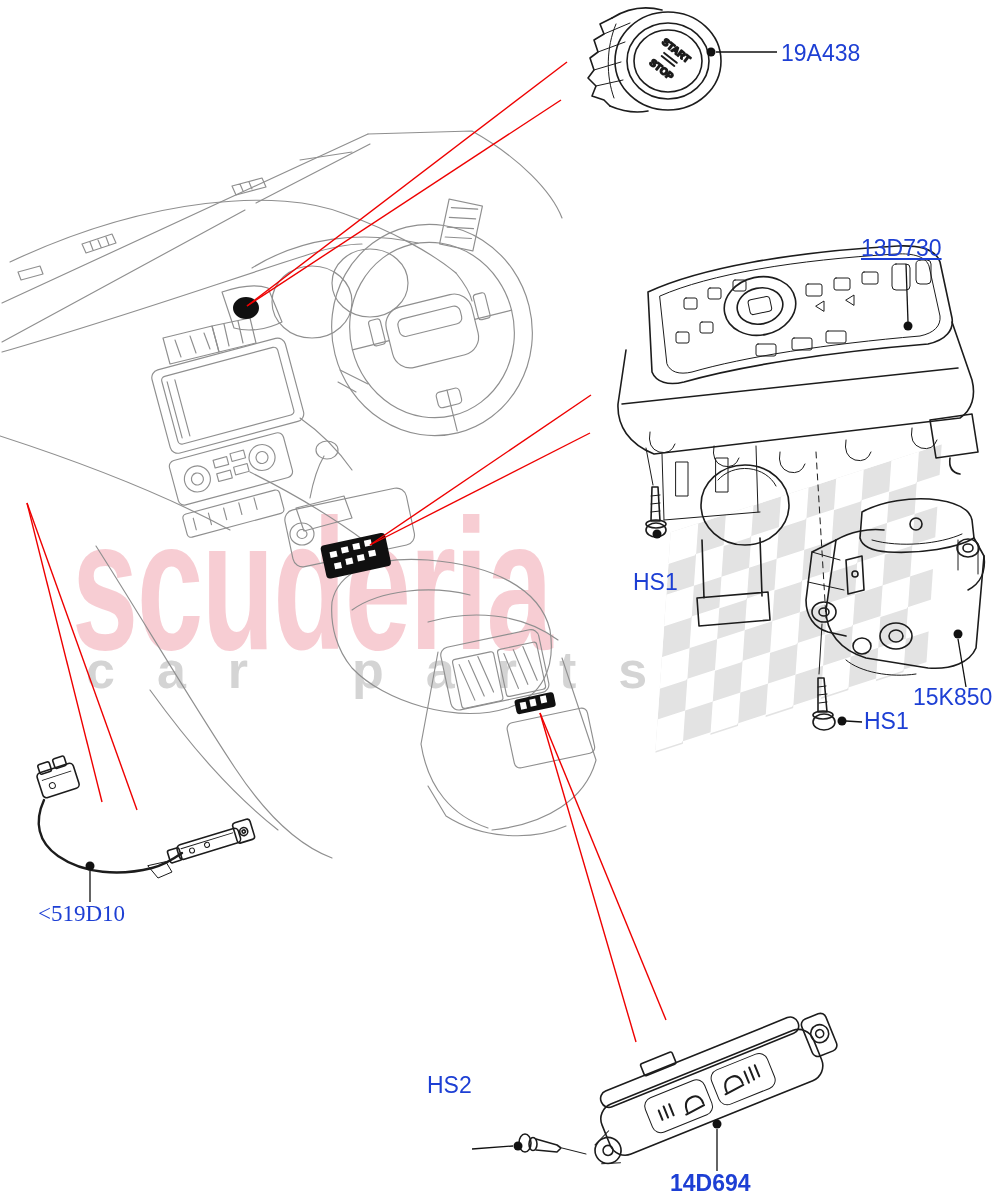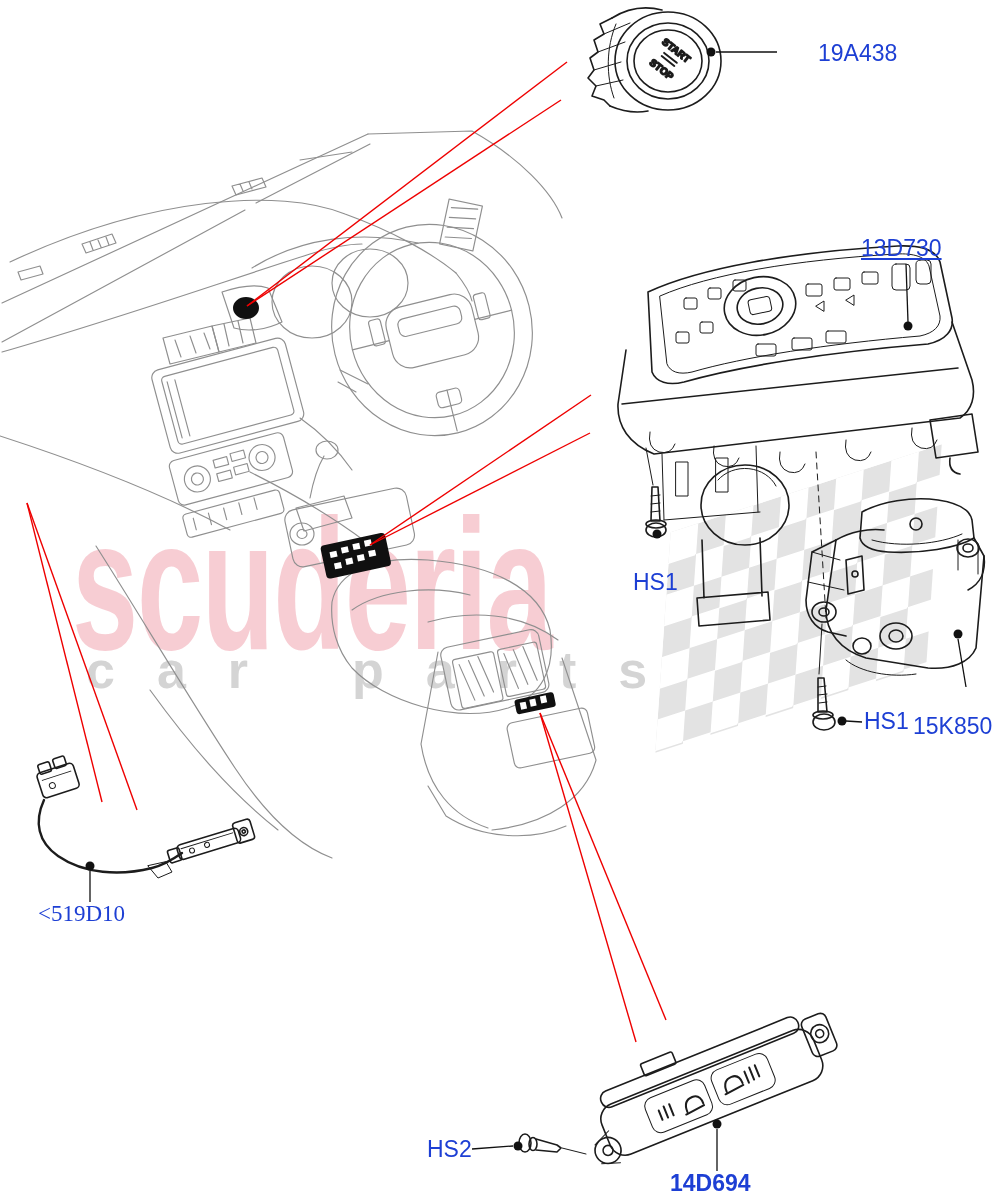--- a/index.html
+++ b/index.html
@@ -343,22 +343,22 @@
       <circle class="dot" cx="908" cy="326" r="4.5"></circle>
       <circle class="dot" cx="657" cy="534" r="4.5"></circle>
       <circle class="dot" cx="842" cy="721" r="4.5"></circle>
       <circle class="dot" cx="958" cy="634" r="4.5"></circle>
       <circle class="dot" cx="90" cy="866" r="4.5"></circle>
       <circle class="dot" cx="518" cy="1146" r="4.5"></circle>
       <circle class="dot" cx="717" cy="1124" r="4.5"></circle>
     </g>
   </svg>
 
-  <div class="plabel" style="left:781px;top:42px;margin-left:37px;">19A438</div>
+  <div class="plabel" style="left:781px;top:42px;">19A438</div>
   <div class="plabel" style="left:861px;top:237px;text-decoration:underline;">13D730</div>
   <div class="plabel" style="left:633px;top:571px;">HS1</div>
-  <div class="plabel" style="left:913px;top:686px;margin-top:29px;">15K850</div>
+  <div class="plabel" style="left:913px;top:686px;">15K850</div>
   <div class="plabel" style="left:864px;top:710px;">HS1</div>
   <div class="plabel" style="left:38px;top:902px;font-family:Liberation Serif, serif;">&lt;519D10</div>
-  <div class="plabel" style="left:427px;top:1138px;">HS2</div>
+  <div class="plabel" style="left:427px;top:1074px;">HS2</div>
   <div class="plabel" style="left:670px;top:1172px;font-weight:bold;">14D694</div>
 
 </div>
 
 </body></html>

